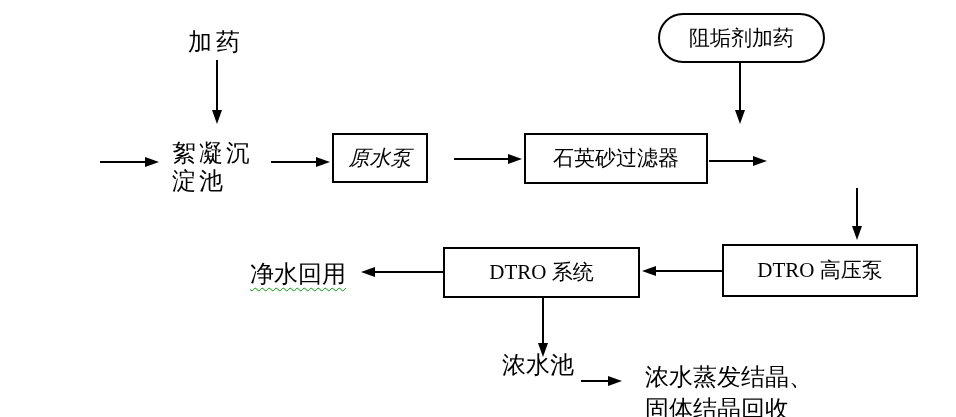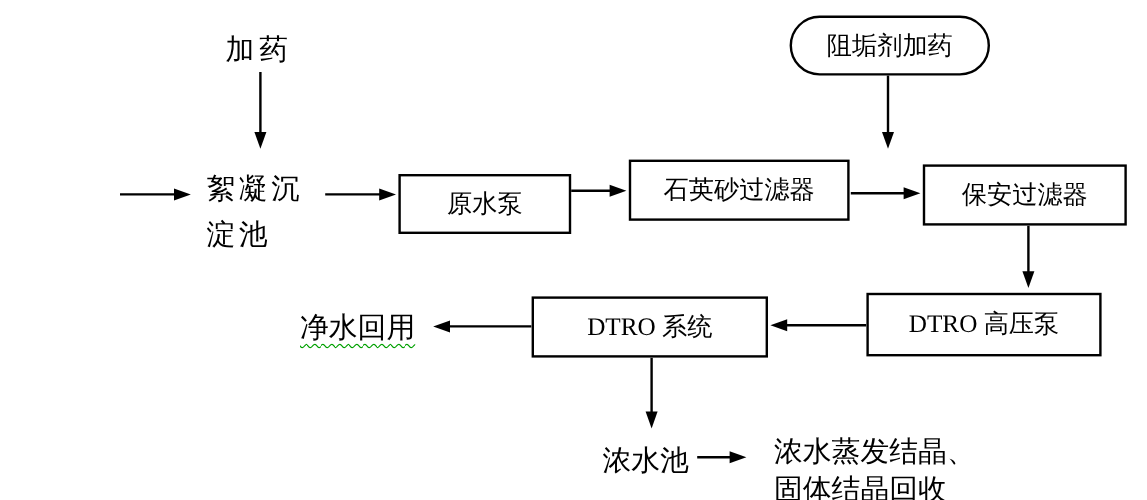--- a/index.html
+++ b/index.html
@@ -28,38 +28,38 @@
     font-size: 21px;
     white-space: nowrap;
     line-height: 1;
   }
   .lbl {
     position: absolute;
     font-size: 24px;
     white-space: nowrap;
     line-height: 1.1;
   }
-  #box-raw-pump        { left: 332px; top: 145px; width: 144px; height: 50px; }
+  #box-raw-pump        { left: 332px; top: 133px; width: 96px; height: 50px; font-style: italic; }
   #box-sand-filter     { left: 524px; top: 133px; width: 184px; height: 51px; }
   #box-security-filter { left: 769px; top: 137px; width: 170px; height: 51px; }
   #box-antiscalant     { left: 658px; top: 13px;  width: 167px; height: 50px; border-radius: 25px; }
   #box-dtro-pump       { left: 722px; top: 244px; width: 196px; height: 53px; }
   #box-dtro-system     { left: 443px; top: 247px; width: 197px; height: 51px; }
 
   #lbl-dosing     { left: 188px; top: 29px; letter-spacing: 4px; }
   #lbl-feedwater  { left: 7px;   top: 150px; }
   #lbl-floc-tank  { left: 172px; top: 139px; width: 106px;
-                    white-space: normal; line-height: 38px; letter-spacing: 3px; }
+                    white-space: normal; line-height: 28px; letter-spacing: 3px; }
   #lbl-clean-water { left: 250px; top: 261px;
                     text-decoration: underline;
                     text-decoration-style: wavy;
                     text-decoration-color: #00a000;
                     text-decoration-thickness: 1px;
                     text-underline-offset: 5px; }
-  #lbl-conc-tank  { left: 502px; top: 372px; }
+  #lbl-conc-tank  { left: 502px; top: 352px; }
   #lbl-evap       { left: 645px; top: 361px; line-height: 32px; }
 </style>
 </head>
 <body>
 
 <div class="canvas">
 
   <svg class="connectors" viewBox="0 0 956 417" xmlns="http://www.w3.org/2000/svg">
 
     <g>
@@ -113,21 +113,20 @@
     </g>
 
     <g>
       <line x1="581" y1="381" x2="610" y2="381" stroke="#000" stroke-width="2"></line>
       <polygon points="622,381 608,376 608,386" fill="#000"></polygon>
     </g>
   </svg>
 
   <div class="box" id="box-raw-pump">原水泵</div>
   <div class="box" id="box-sand-filter">石英砂过滤器</div>
-  <div class="box" id="box-security-filter">保安过滤器</div>
   <div class="box" id="box-antiscalant">阻垢剂加药</div>
   <div class="box" id="box-dtro-pump">DTRO 高压泵</div>
   <div class="box" id="box-dtro-system">DTRO 系统</div>
 
   <div class="lbl" id="lbl-dosing">加药</div>
   <div class="lbl" id="lbl-floc-tank">絮凝沉淀池</div>
   <div class="lbl" id="lbl-clean-water">净水回用</div>
   <div class="lbl" id="lbl-conc-tank">浓水池</div>
   <div class="lbl" id="lbl-evap">
     <div>浓水蒸发结晶、</div>

